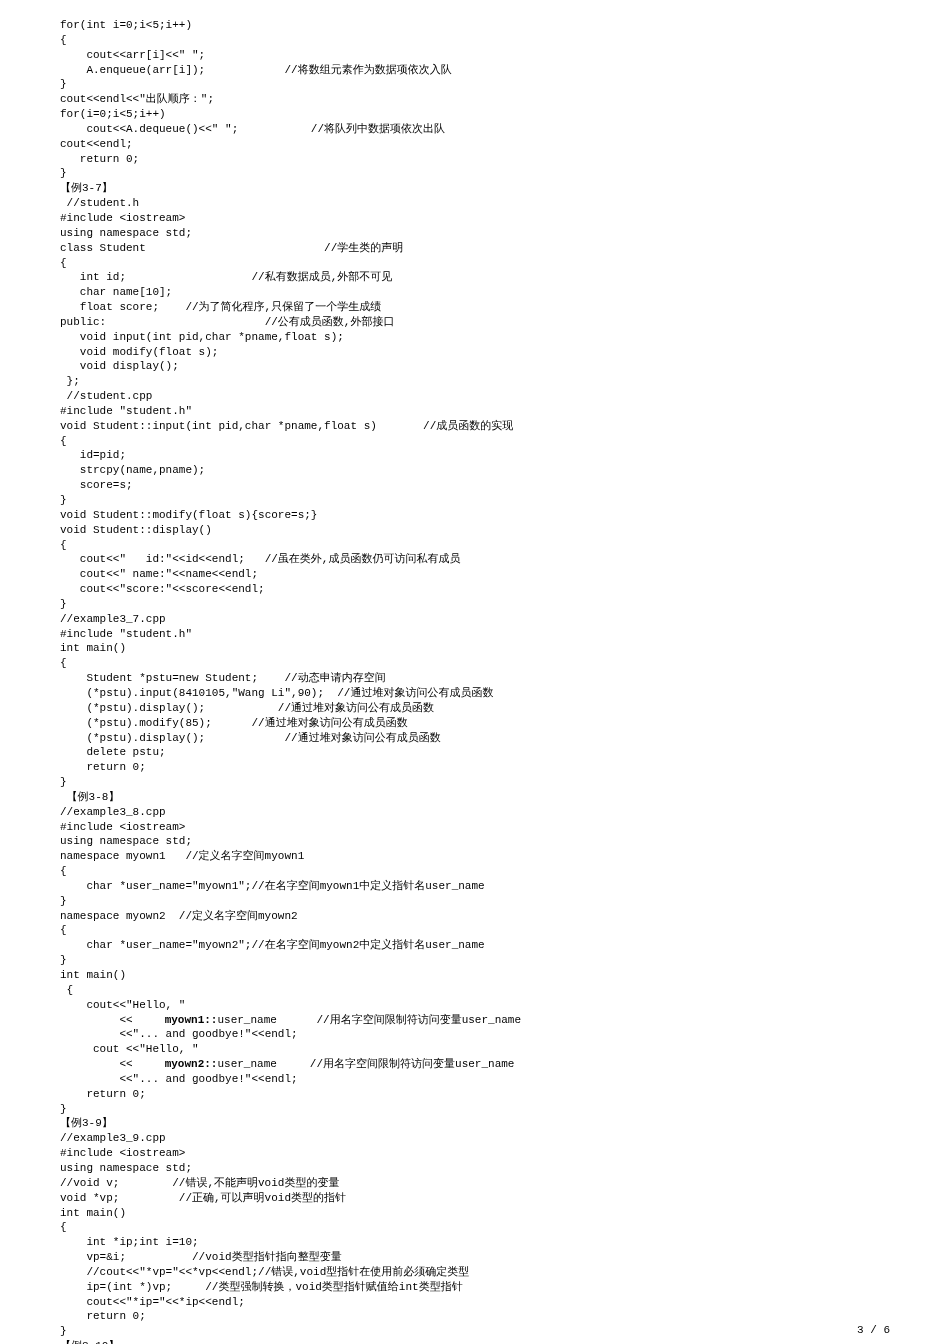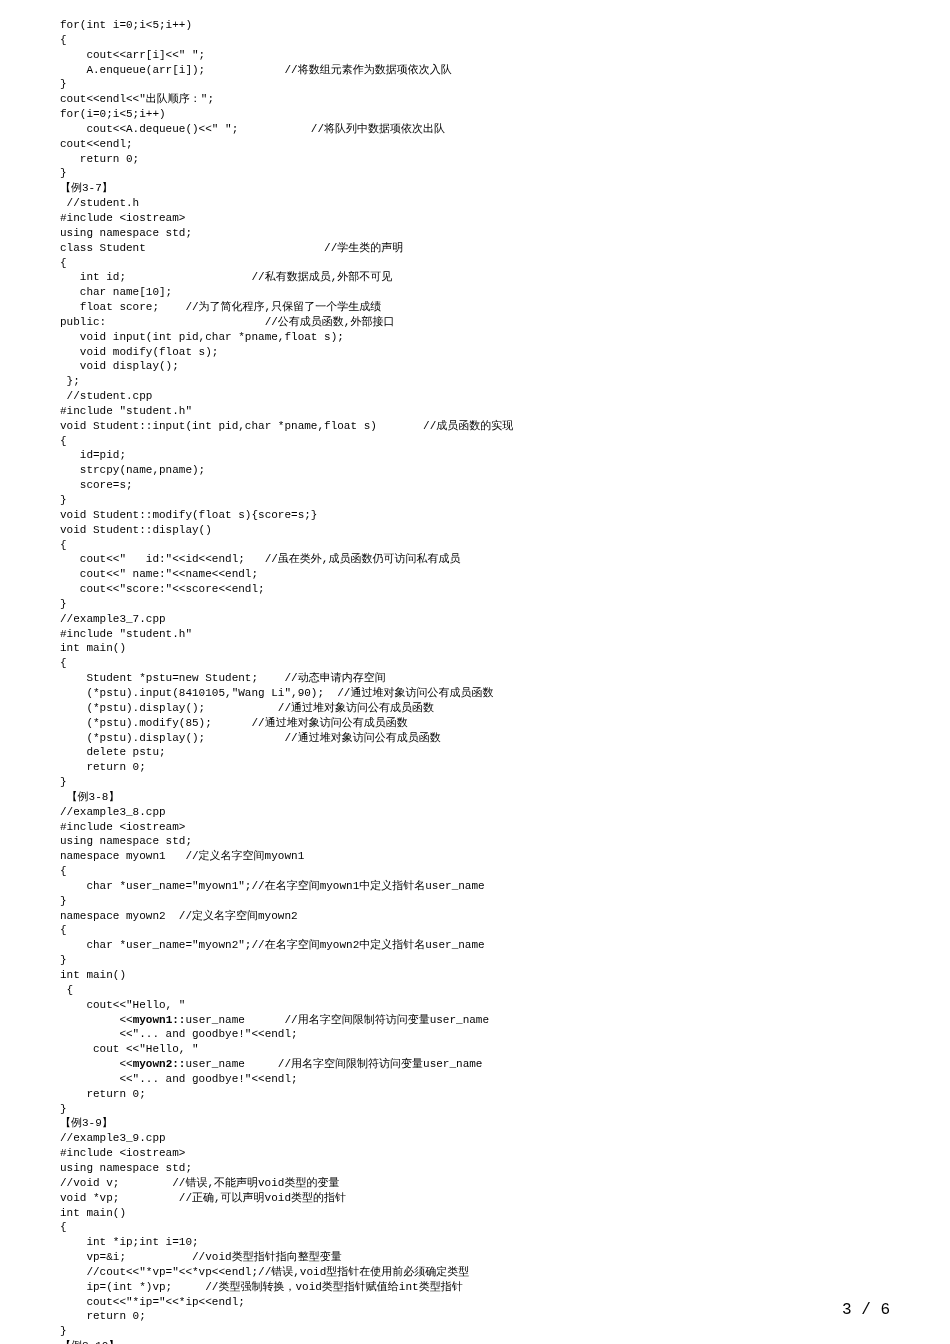--- a/index.html
+++ b/index.html
@@ -16,26 +16,26 @@
   }
   .page {
     padding: 18px 60px 10px 60px;
     box-sizing: border-box;
     width: 950px;
   }
   .code {
     white-space: pre;
     font-family: "SimSun", "Songti SC", "Courier New", monospace;
   }
-  b { font-weight: bold; }
+  b { font-weight: bold; margin-left: 32px; }
   .footer {
     position: absolute;
     right: 60px;
-    bottom: 22px;
-    font-size: 16px;
+    bottom: 6px;
+    font-size: 11px;
     text-align: center;
   }
 </style>
 </head>
 <body>
 
 <div class="page">
   <div class="code" id="codeblock">for(int i=0;i&lt;5;i++)
 {
     cout&lt;&lt;arr[i]&lt;&lt;" ";

